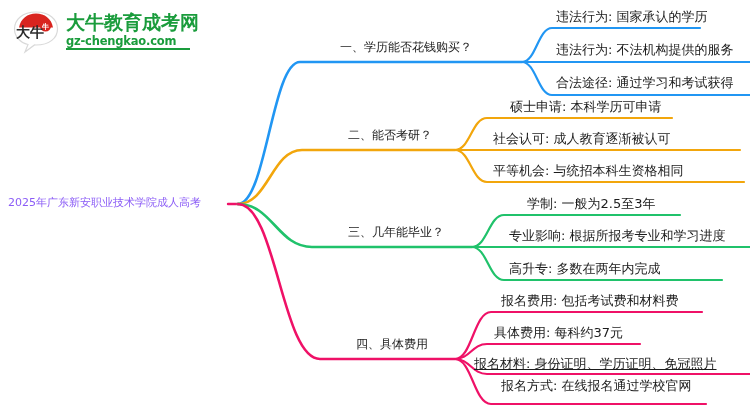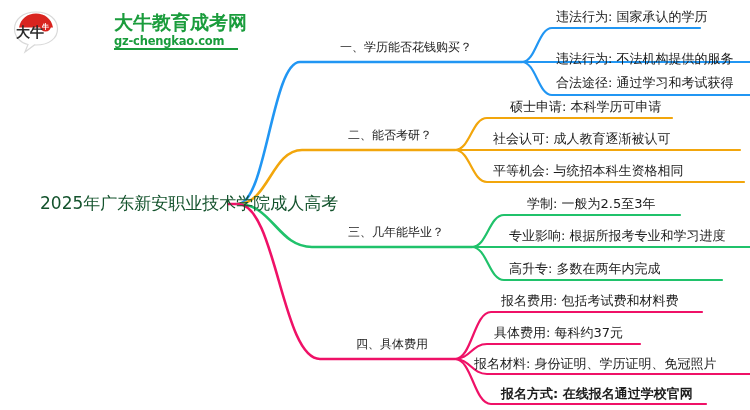--- a/index.html
+++ b/index.html
@@ -40,21 +40,20 @@
     left: 0;
     top: 2px;
     width: 48px;
     height: 44px;
   }
   .logo-text {
     position: absolute;
     left: 54px;
     top: 3px;
     width: 126px;
-    margin-left: 48px;
   }
   .logo-cn {
     font-family: "DejaVu Sans", "Liberation Sans", sans-serif;
     font-size: 19px;
     font-weight: bold;
     color: #1a9c3c;
     letter-spacing: 0px;
     line-height: 22px;
     white-space: nowrap;
   }
@@ -69,24 +68,23 @@
   }
 
   
   .node {
     position: absolute;
     white-space: nowrap;
     color: #1c1c1c;
     font-family: "DejaVu Sans", "Liberation Sans", sans-serif;
   }
   .root-node {
-    font-size: 17px;
+    font-size: 11px;
     line-height: 16px;
-    color: #14532d;
-    margin-left: 32px;
+    color: #8b5cf6;
   }
   .branch-node {
     font-size: 12px;
     line-height: 16px;
     color: #1c1c1c;
   }
   .leaf-node {
     font-size: 13px;
     line-height: 16px;
     color: #1c1c1c;
@@ -135,32 +133,32 @@
     <path d="M455 359 C472 359 474 312 491 312 L702 312" stroke="#ef1167" stroke-width="2.2" fill="none" stroke-linecap="round"></path>
     <path d="M455 359 C470 359 472 344 487 344 L640 344" stroke="#ef1167" stroke-width="2.2" fill="none" stroke-linecap="round"></path>
     <path d="M455 359 C470 359 472 374 487 374 L750 374" stroke="#ef1167" stroke-width="2.2" fill="none" stroke-linecap="round"></path>
     <path d="M455 359 C472 359 474 404 491 404 L706 404" stroke="#ef1167" stroke-width="2.2" fill="none" stroke-linecap="round"></path>
   </svg>
 
   <div class="node root-node" style="left:8px; top:195px;">2025年广东新安职业技术学院成人高考</div>
 
   <div class="node branch-node" style="left:340px; top:39px;">一、学历能否花钱购买？</div>
   <div class="node leaf-node" style="left:556px; top:9px;">违法行为: 国家承认的学历</div>
-  <div class="node leaf-node" style="left:556px; top:42px;margin-top:9px;">违法行为: 不法机构提供的服务</div>
+  <div class="node leaf-node" style="left:556px; top:42px;">违法行为: 不法机构提供的服务</div>
   <div class="node leaf-node" style="left:556px; top:75px;">合法途径: 通过学习和考试获得</div>
 
   <div class="node branch-node" style="left:348px; top:127px;">二、能否考研？</div>
   <div class="node leaf-node" style="left:510px; top:99px;">硕士申请: 本科学历可申请</div>
   <div class="node leaf-node" style="left:493px; top:131px;">社会认可: 成人教育逐渐被认可</div>
   <div class="node leaf-node" style="left:493px; top:163px;">平等机会: 与统招本科生资格相同</div>
 
   <div class="node branch-node" style="left:348px; top:224px;">三、几年能毕业？</div>
   <div class="node leaf-node" style="left:527px; top:196px;">学制: 一般为2.5至3年</div>
   <div class="node leaf-node" style="left:509px; top:228px;">专业影响: 根据所报考专业和学习进度</div>
   <div class="node leaf-node" style="left:509px; top:261px;">高升专: 多数在两年内完成</div>
 
   <div class="node branch-node" style="left:356px; top:336px;">四、具体费用</div>
   <div class="node leaf-node" style="left:501px; top:293px;">报名费用: 包括考试费和材料费</div>
   <div class="node leaf-node" style="left:494px; top:325px;">具体费用: 每科约37元</div>
-  <div class="node leaf-node" style="left:474px; top:356px;">报名材料: 身份证明、学历证明、免冠照片</div>
-  <div class="node leaf-node" style="left:501px; top:386px;font-weight:bold;">报名方式: 在线报名通过学校官网</div>
+  <div class="node leaf-node" style="left:474px; top:356px;text-decoration:underline;">报名材料: 身份证明、学历证明、免冠照片</div>
+  <div class="node leaf-node" style="left:501px; top:378px;">报名方式: 在线报名通过学校官网</div>
 
 </div>
 
 </body></html>

